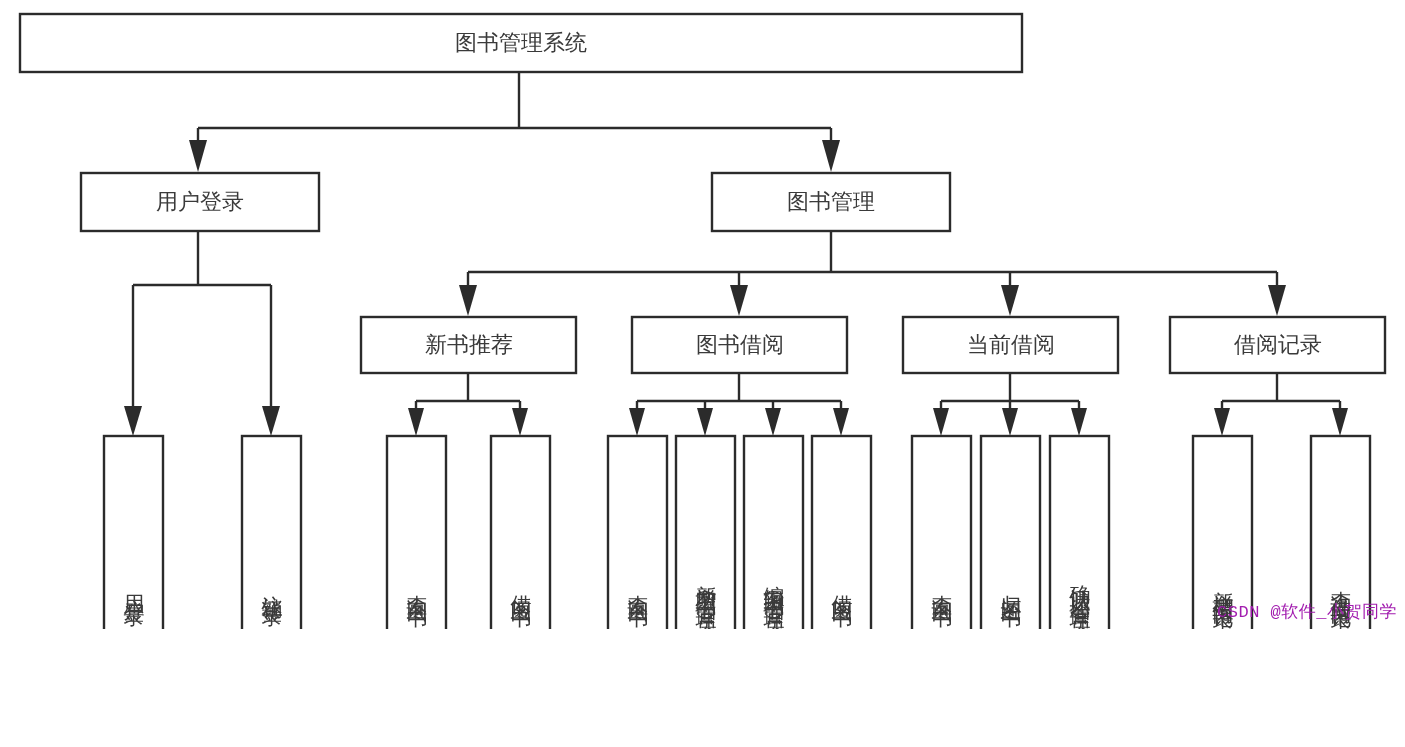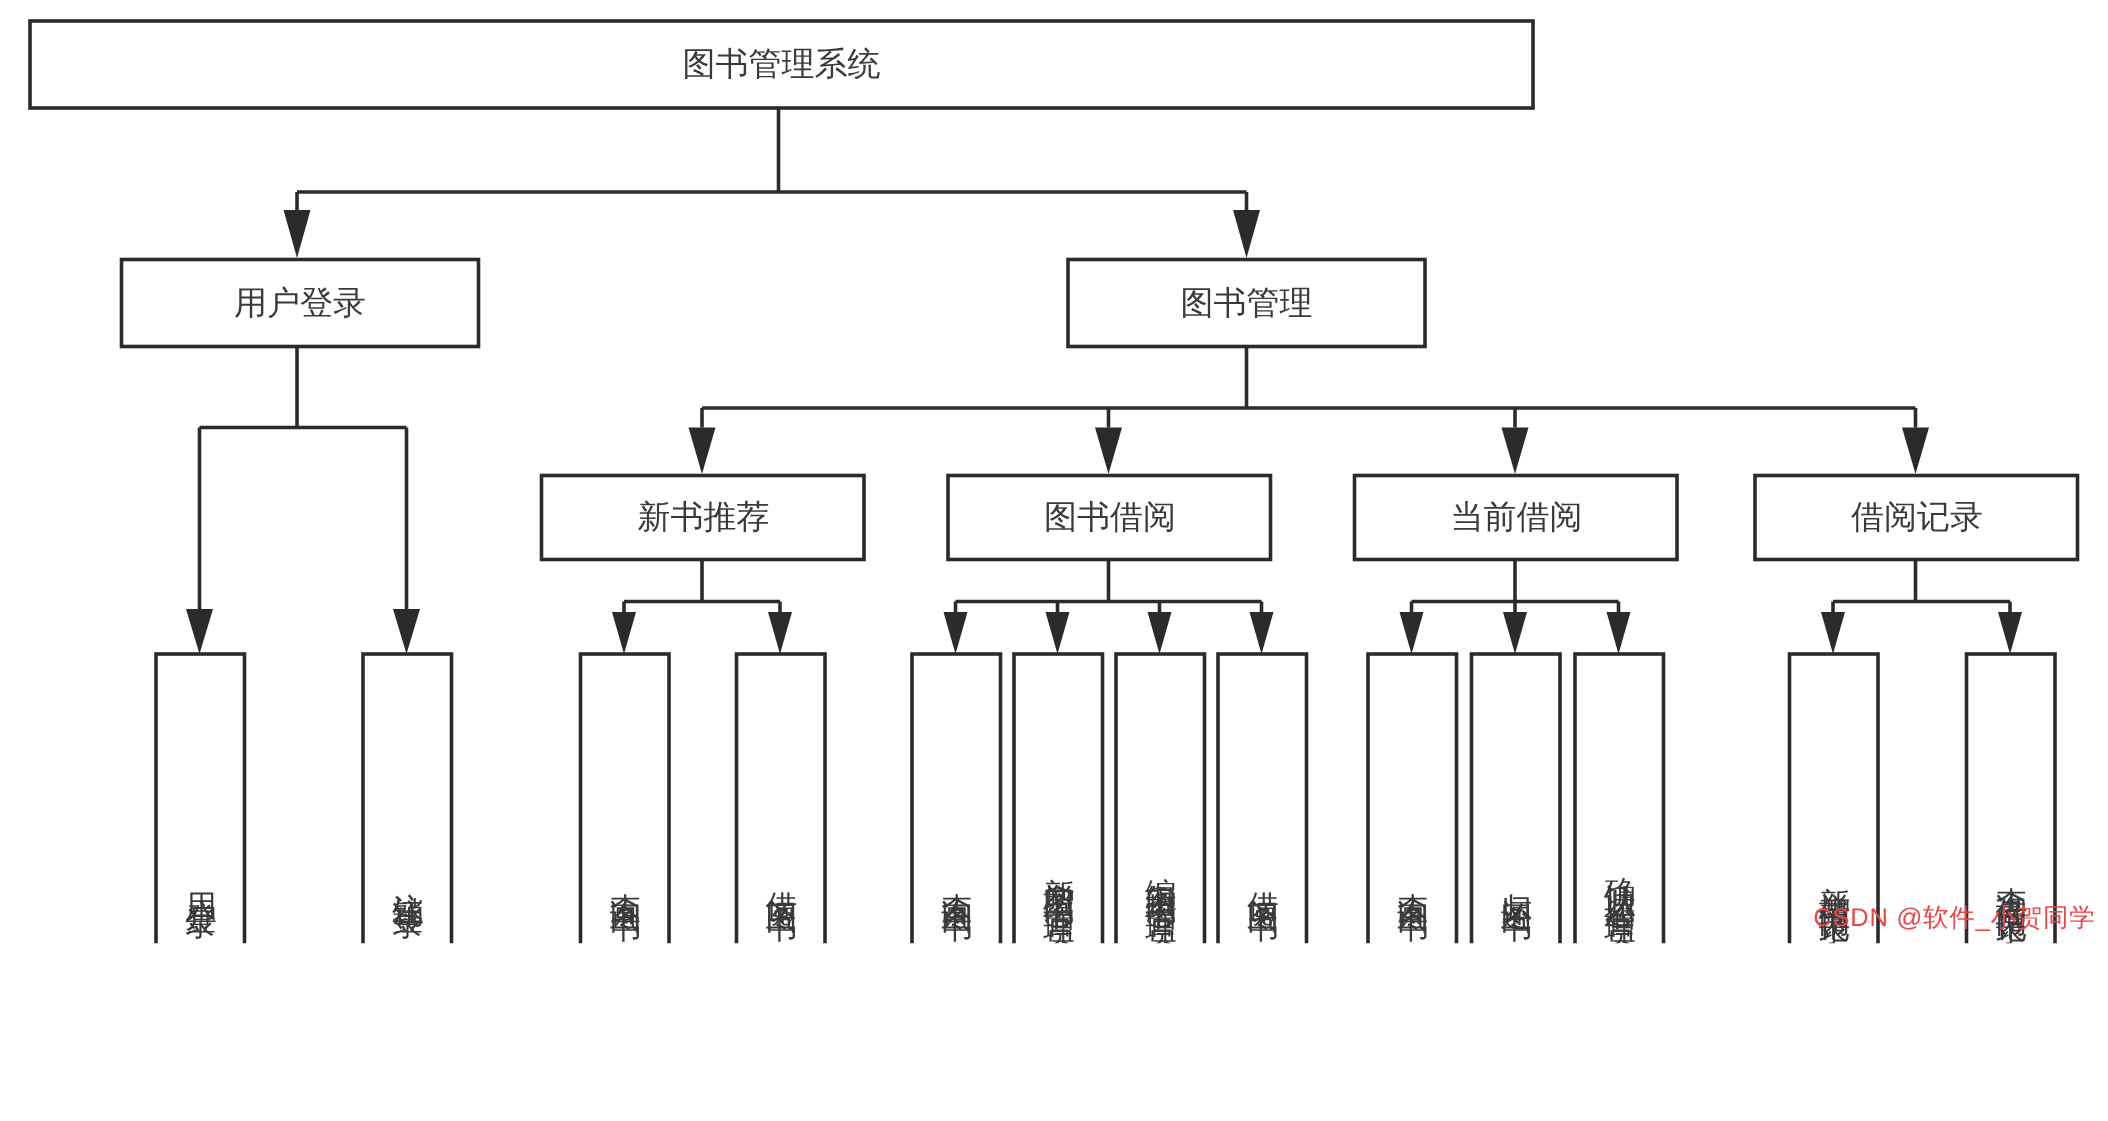--- a/index.html
+++ b/index.html
@@ -60,23 +60,23 @@
     display: flex;
     align-items: center;
     justify-content: center;
     white-space: nowrap;
     pointer-events: none;
   }
   #watermark {
     position: absolute;
     right: 8px;
     bottom: 6px;
-    color: #ef4444;
+    color: #a21caf;
     font-size: 17px;
-    font-family: Liberation Sans, sans-serif;
+    font-family: Liberation Mono, monospace;
     letter-spacing: 0.5px;
     white-space: nowrap;
   }
 </style>
 </head>
 <body>
 
 <div id="diagram-root">
 
   <svg id="flow" viewBox="0 0 1405 747">

